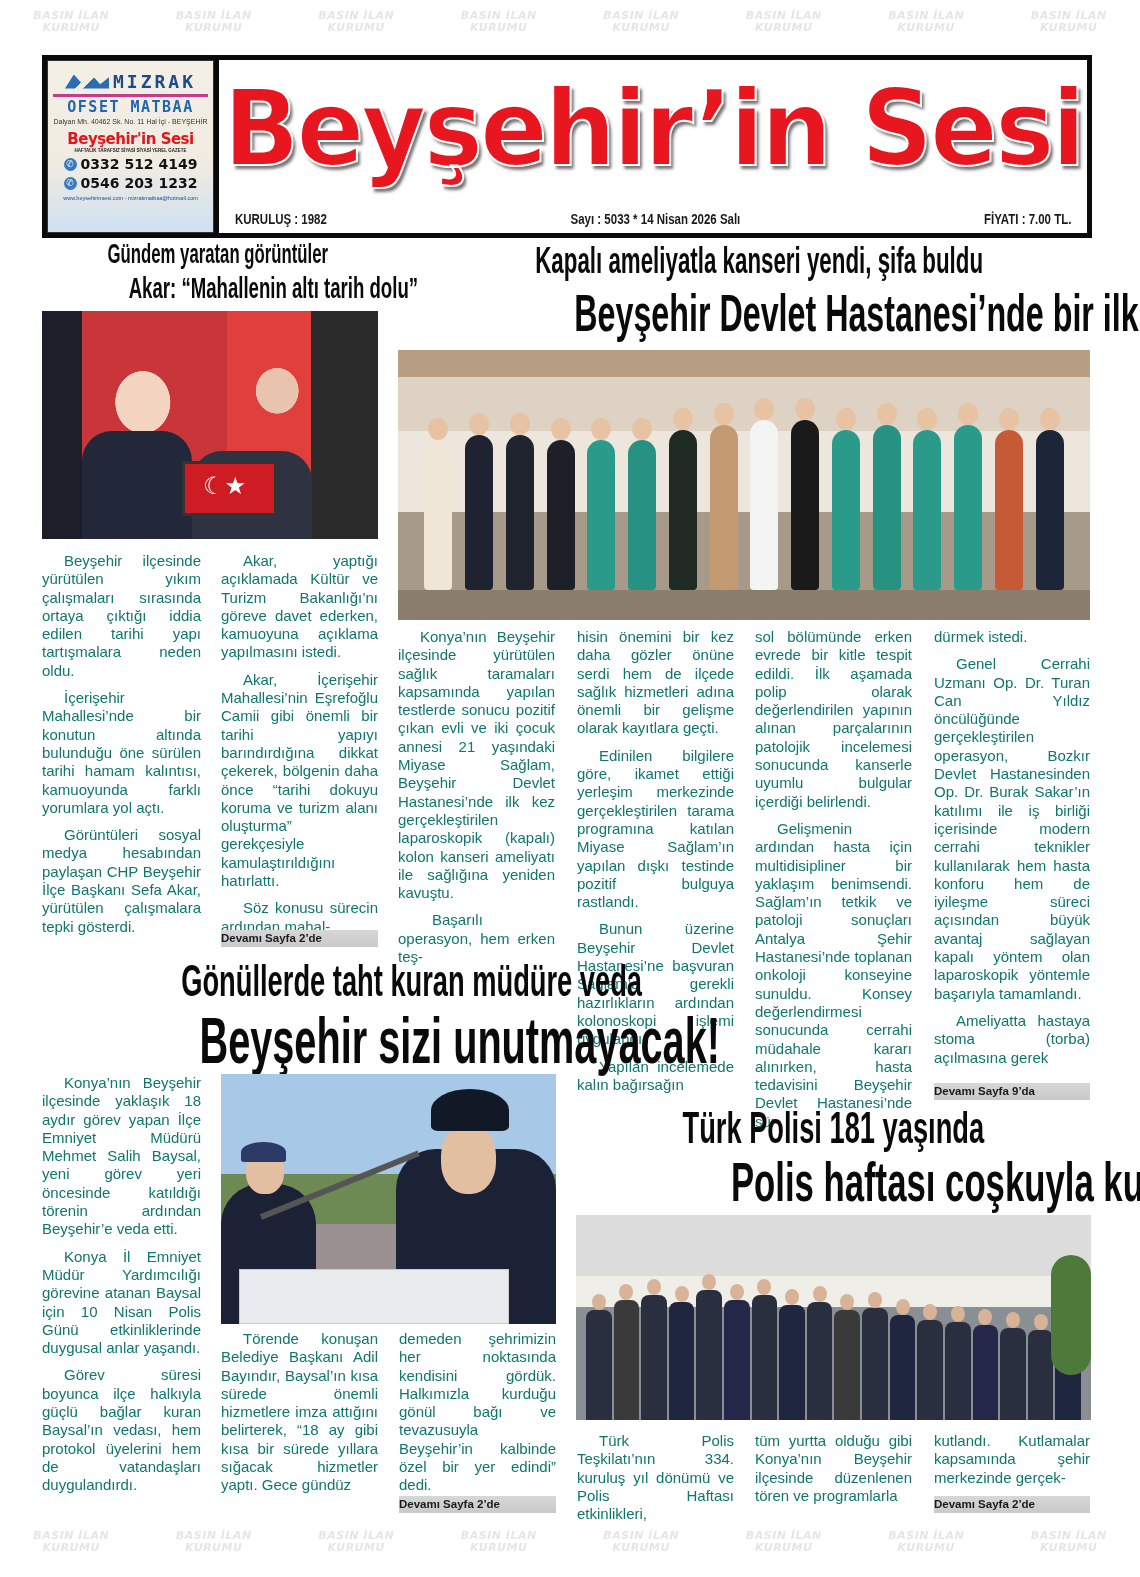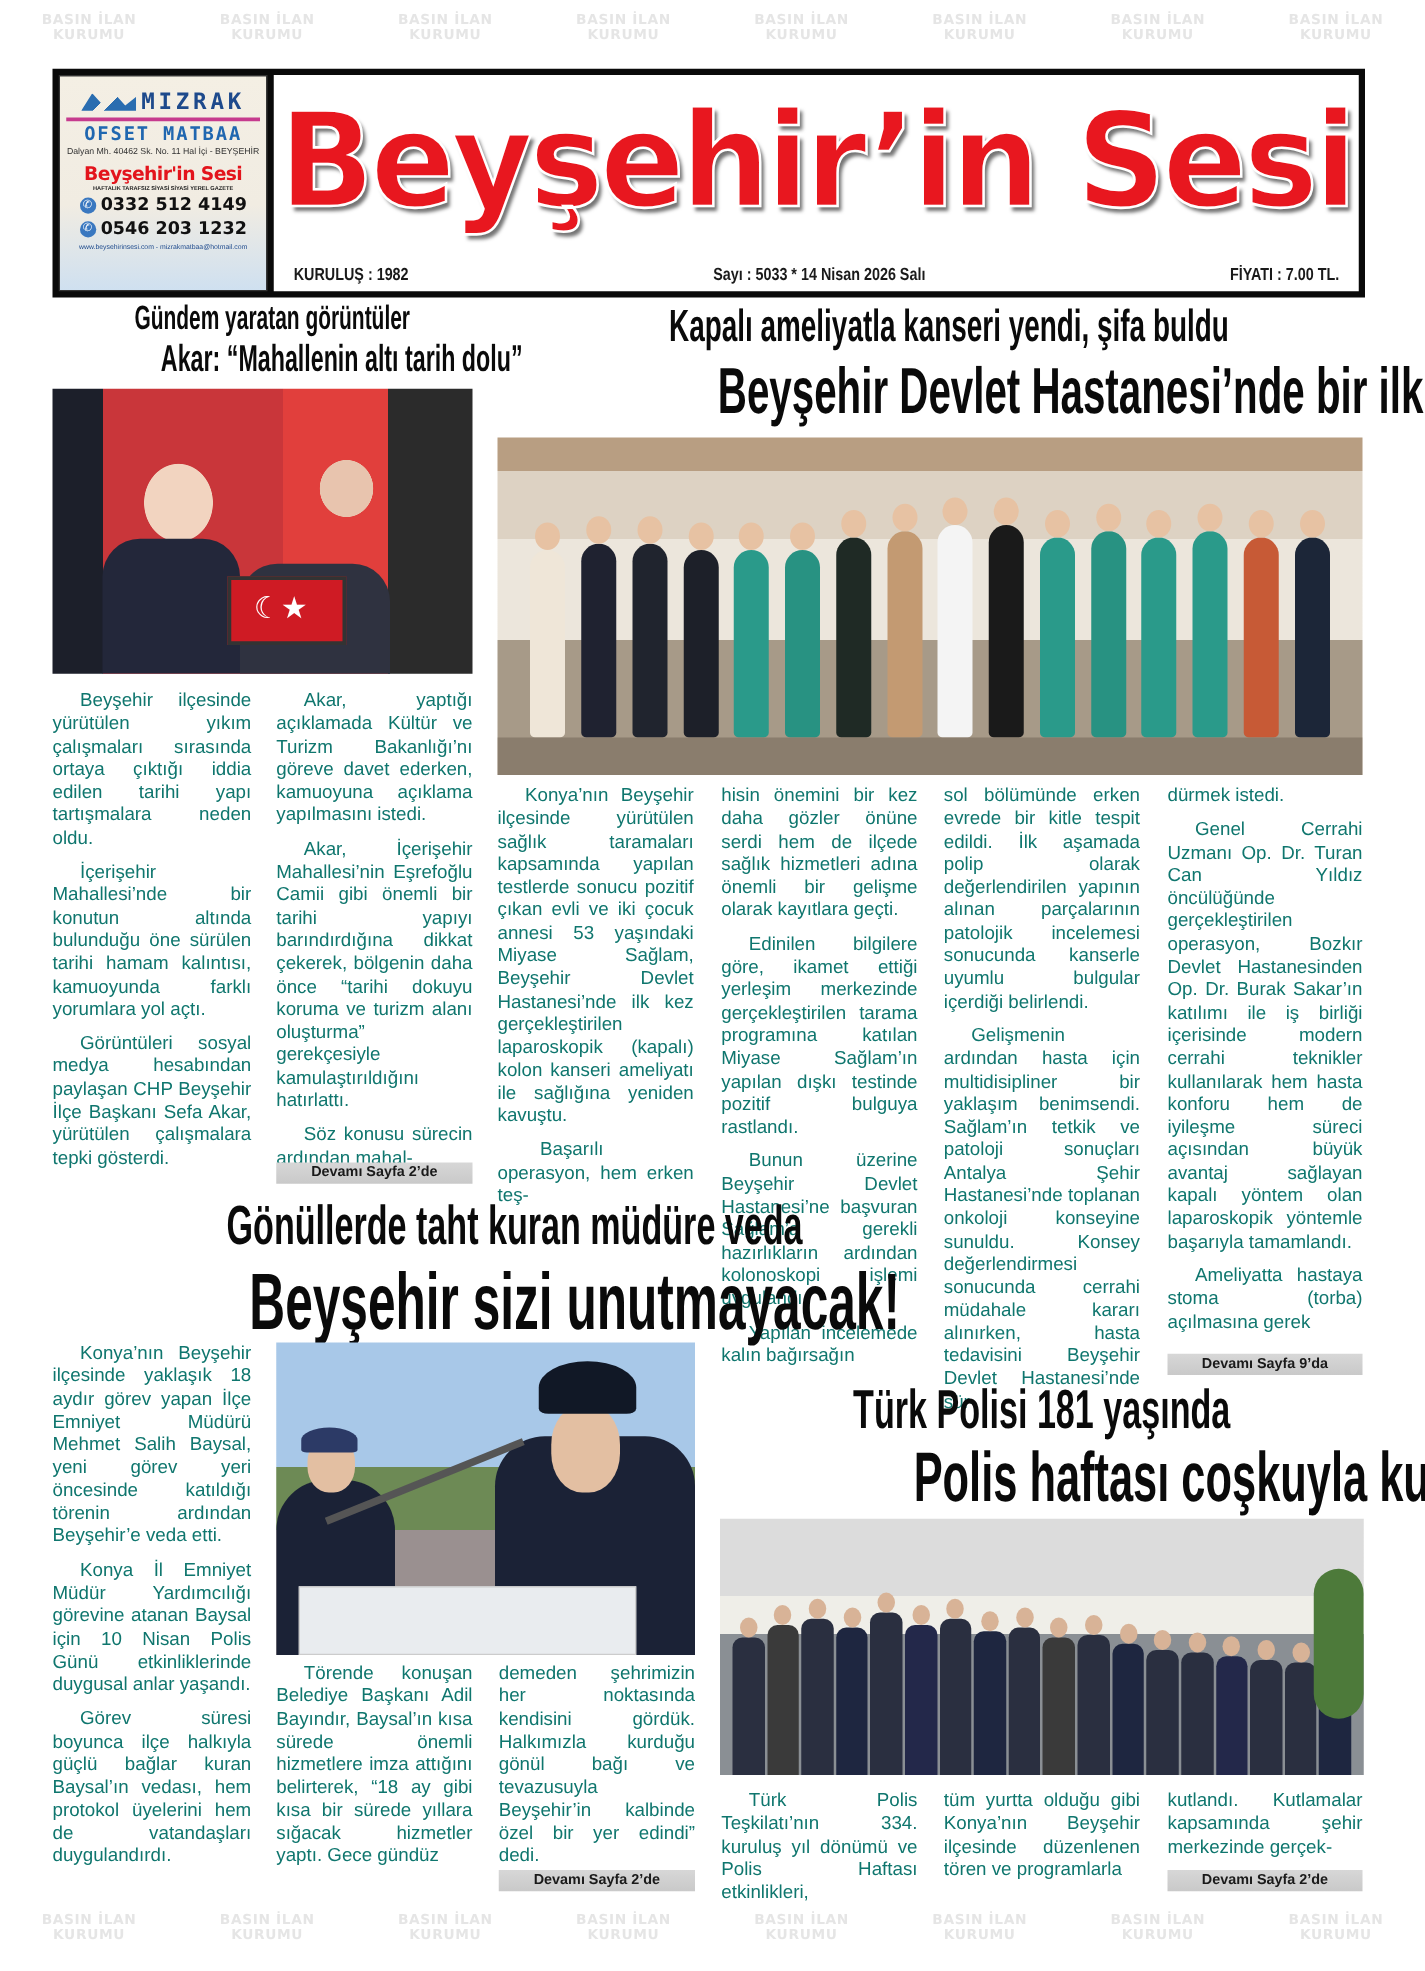--- a/index.html
+++ b/index.html
@@ -1,19 +1,19 @@
 <!DOCTYPE html>
 <html><head>
 <meta charset="utf-8">
 <style>
   * { box-sizing: border-box; margin: 0; padding: 0; }
   html, body { width: 1140px; height: 1577px; background: #ffffff; overflow: hidden; }
   body { position: relative; font-family: "Liberation Sans", sans-serif; color: #111; }
 
-  .wm-row { position: absolute; left: 0; width: 1140px; display: flex; justify-content: space-around; pointer-events: none; }
+  .wm-row { position: absolute; left: 0; width: 1140px; display: flex; justify-content: space-around; pointer-events: none; font-style: italic; }
   .wm { font-family: "DejaVu Sans", sans-serif; font-weight: bold; font-size: 11px; line-height: 12px; color: rgba(180,180,180,0.35); text-align: center; letter-spacing: 0.5px; }
 
   
   .masthead { position: absolute; left: 42px; top: 55px; width: 1050px; height: 183px; background: #0a0a0a; padding: 4px; }
   .logo-box { position: absolute; left: 5px; top: 5px; width: 167px; height: 173px; background: linear-gradient(180deg, #f4efe4 0%, #f1ece2 60%, #cfe0f0 100%); border: 1px solid #333; padding: 4px 5px; text-align: center; }
   .logo-mizrak { display: flex; align-items: center; justify-content: center; gap: 4px; margin-top: 6px; }
   .logo-wave { width: 44px; height: 14px; background: linear-gradient(135deg, #2a6db0 0 40%, transparent 40% 55%, #2a6db0 55%); clip-path: polygon(0 100%, 20% 0, 40% 70%, 60% 0, 80% 70%, 100% 20%, 100% 100%); }
   .logo-mizrak-text { font-family: "DejaVu Sans Mono", monospace; font-size: 18px; letter-spacing: 3px; color: #1e4a8c; font-weight: bold; }
   .logo-ofset { font-family: "DejaVu Sans Mono", monospace; font-size: 15px; letter-spacing: 1.5px; color: #2067b0; font-weight: bold; border-top: 3px solid #c63b8e; margin-top: 2px; padding-top: 1px; }
   .logo-addr { font-size: 7px; color: #333; margin-top: 2px; }
@@ -62,21 +62,21 @@
       linear-gradient(180deg, #dcdcdc 0 30%, #efeee8 30% 45%, #8a8f94 45% 100%); }
   .photo-4 .crowd { position: absolute; left: 0; right: 0; bottom: 0; height: 150px; display: flex; align-items: flex-end; gap: 2px; padding: 0 10px; }
   .photo-4 .crowd div { flex: 1; background: #2a2f40; border-radius: 8px 8px 0 0; position: relative; }
   .photo-4 .crowd div::before { content: ""; position: absolute; top: -16px; left: 50%; margin-left: -7px; width: 14px; height: 16px; border-radius: 50%; background: #d8b397; }
   .photo-4 .tree { position: absolute; right: 0; top: 40px; width: 40px; height: 120px; background: #4d7a3a; border-radius: 20px; }
 
   
   .col { position: absolute; font-family: "Liberation Sans", sans-serif; font-size: 15px; line-height: 18.3px; color: #0f766e; text-align: justify; hyphens: manual; }
   .col p { text-indent: 22px; margin-bottom: 9px; }
   .col p.cont { text-indent: 0; }
-  .devam { position: absolute; height: 17px; background: linear-gradient(180deg, #d7d7d7, #c9c9c9); font-family: "Liberation Sans", sans-serif; font-weight: bold; font-size: 11.5px; line-height: 17px; text-align: center; color: #1a1a1a; }
+  .devam { position: absolute; height: 17px; background: linear-gradient(180deg, #d7d7d7, #c9c9c9); font-family: "Liberation Sans", sans-serif; font-weight: bold; font-size: 11.5px; line-height: 17px; text-align: left; color: #1a1a1a; }
 </style>
 </head>
 <body>
 
 <div class="wm-row" style="top:10px">
   <div class="wm">
       <div>BASIN İLAN</div>
       <div>KURUMU</div>
     </div>
   <div class="wm">
@@ -210,21 +210,21 @@
     <div class="person" style="height:165px;background:#289282"></div>
     <div class="person" style="height:160px;background:#2a9a8a"></div>
     <div class="person" style="height:165px;background:#2a9a8a"></div>
     <div class="person" style="height:160px;background:#c75a36"></div>
     <div class="person" style="height:160px;background:#1c2638"></div>
   </div>
   <div class="floor"></div>
 </div>
 
 <div class="col" style="left:398px; top:628px; width:157px;">
-  <p>Konya’nın Beyşehir ilçesinde yürütülen sağlık taramaları kapsamında yapılan testlerde sonucu pozitif çıkan evli ve iki çocuk annesi 53 yaşındaki Miyase Sağlam, Beyşehir Devlet Hastanesi’nde ilk kez gerçekleştirilen laparoskopik (kapalı) kolon kanseri ameliyatı ile sağlığına yeniden kavuştu.</p>
+  <p>Konya’nın Beyşehir ilçesinde yürütülen sağlık taramaları kapsamında yapılan testlerde sonucu pozitif çıkan evli ve iki çocuk annesi 21 yaşındaki Miyase Sağlam, Beyşehir Devlet Hastanesi’nde ilk kez gerçekleştirilen laparoskopik (kapalı) kolon kanseri ameliyatı ile sağlığına yeniden kavuştu.</p>
   <p style="text-indent:34px">Başarılı operasyon, hem erken teş-</p>
 </div>
 <div class="col" style="left:577px; top:628px; width:157px;">
   <p class="cont">hisin önemini bir kez daha gözler önüne serdi hem de ilçede sağlık hizmetleri adına önemli bir gelişme olarak kayıtlara geçti.</p>
   <p>Edinilen bilgilere göre, ikamet ettiği yerleşim merkezinde gerçekleştirilen tarama programına katılan Miyase Sağlam’ın yapılan dışkı testinde pozitif bulguya rastlandı.</p>
   <p>Bunun üzerine Beyşehir Devlet Hastanesi’ne başvuran Sağlam’a gerekli hazırlıkların ardından kolonoskopi işlemi uygulandı.</p>
   <p>Yapılan incelemede kalın bağırsağın</p>
 </div>
 <div class="col" style="left:755px; top:628px; width:157px;">
   <p class="cont">sol bölümünde erken evrede bir kitle tespit edildi. İlk aşamada polip olarak değerlendirilen yapının alınan parçalarının patolojik incelemesi sonucunda kanserle uyumlu bulgular içerdiği belirlendi.</p>

